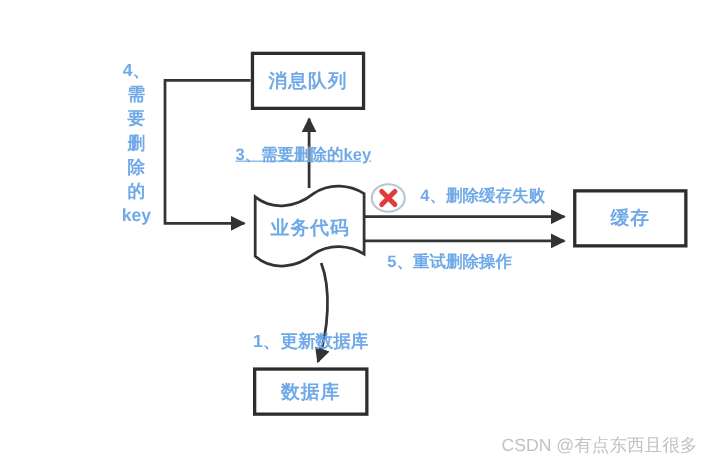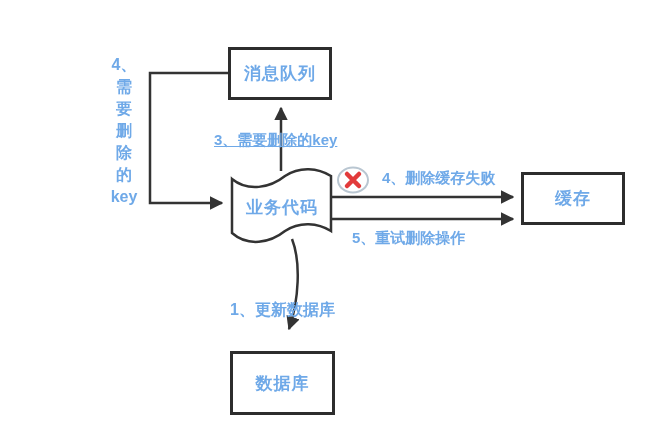--- a/index.html
+++ b/index.html
@@ -52,21 +52,21 @@
   #watermark{
     position:absolute;
     right:22px;top:395px;
     color:#c2c2c2;
     font-size:16px;
     z-index:1;
     white-space:nowrap;
   }
   #node-message-queue{left:228px;top:47px;width:104px;height:53px;}
   #node-cache{left:521px;top:172px;width:104px;height:53px;justify-content:center;}
-  #node-database{left:230px;top:351px;width:105px;height:64px;}
+  #node-database{left:230px;top:334px;width:105px;height:44px;}
   #label-business-code{left:246px;top:196px;}
   #label-step4{left:102px;top:54px;width:44px;}
   #label-step3{left:214px;top:131px;text-decoration:underline;}
   #label-step2{left:382px;top:169px;}
   #label-step5{left:352px;top:229px;}
   #label-step1{left:230px;top:270px;font-size:16px;margin-top:30px;}
 </style>
 </head>
 <body>
 
@@ -121,14 +121,15 @@
 key</div>
 
   <div class="flow-label" id="label-step3">3、需要删除的key</div>
 
   <div class="flow-label" id="label-step2">4、删除缓存失败</div>
 
   <div class="flow-label" id="label-step5">5、重试删除操作</div>
 
   <div class="flow-label" id="label-step1">1、更新数据库</div>
 
+  <div id="watermark">CSDN @有点东西且很多</div>
 
 </div>
 
 </body></html>

